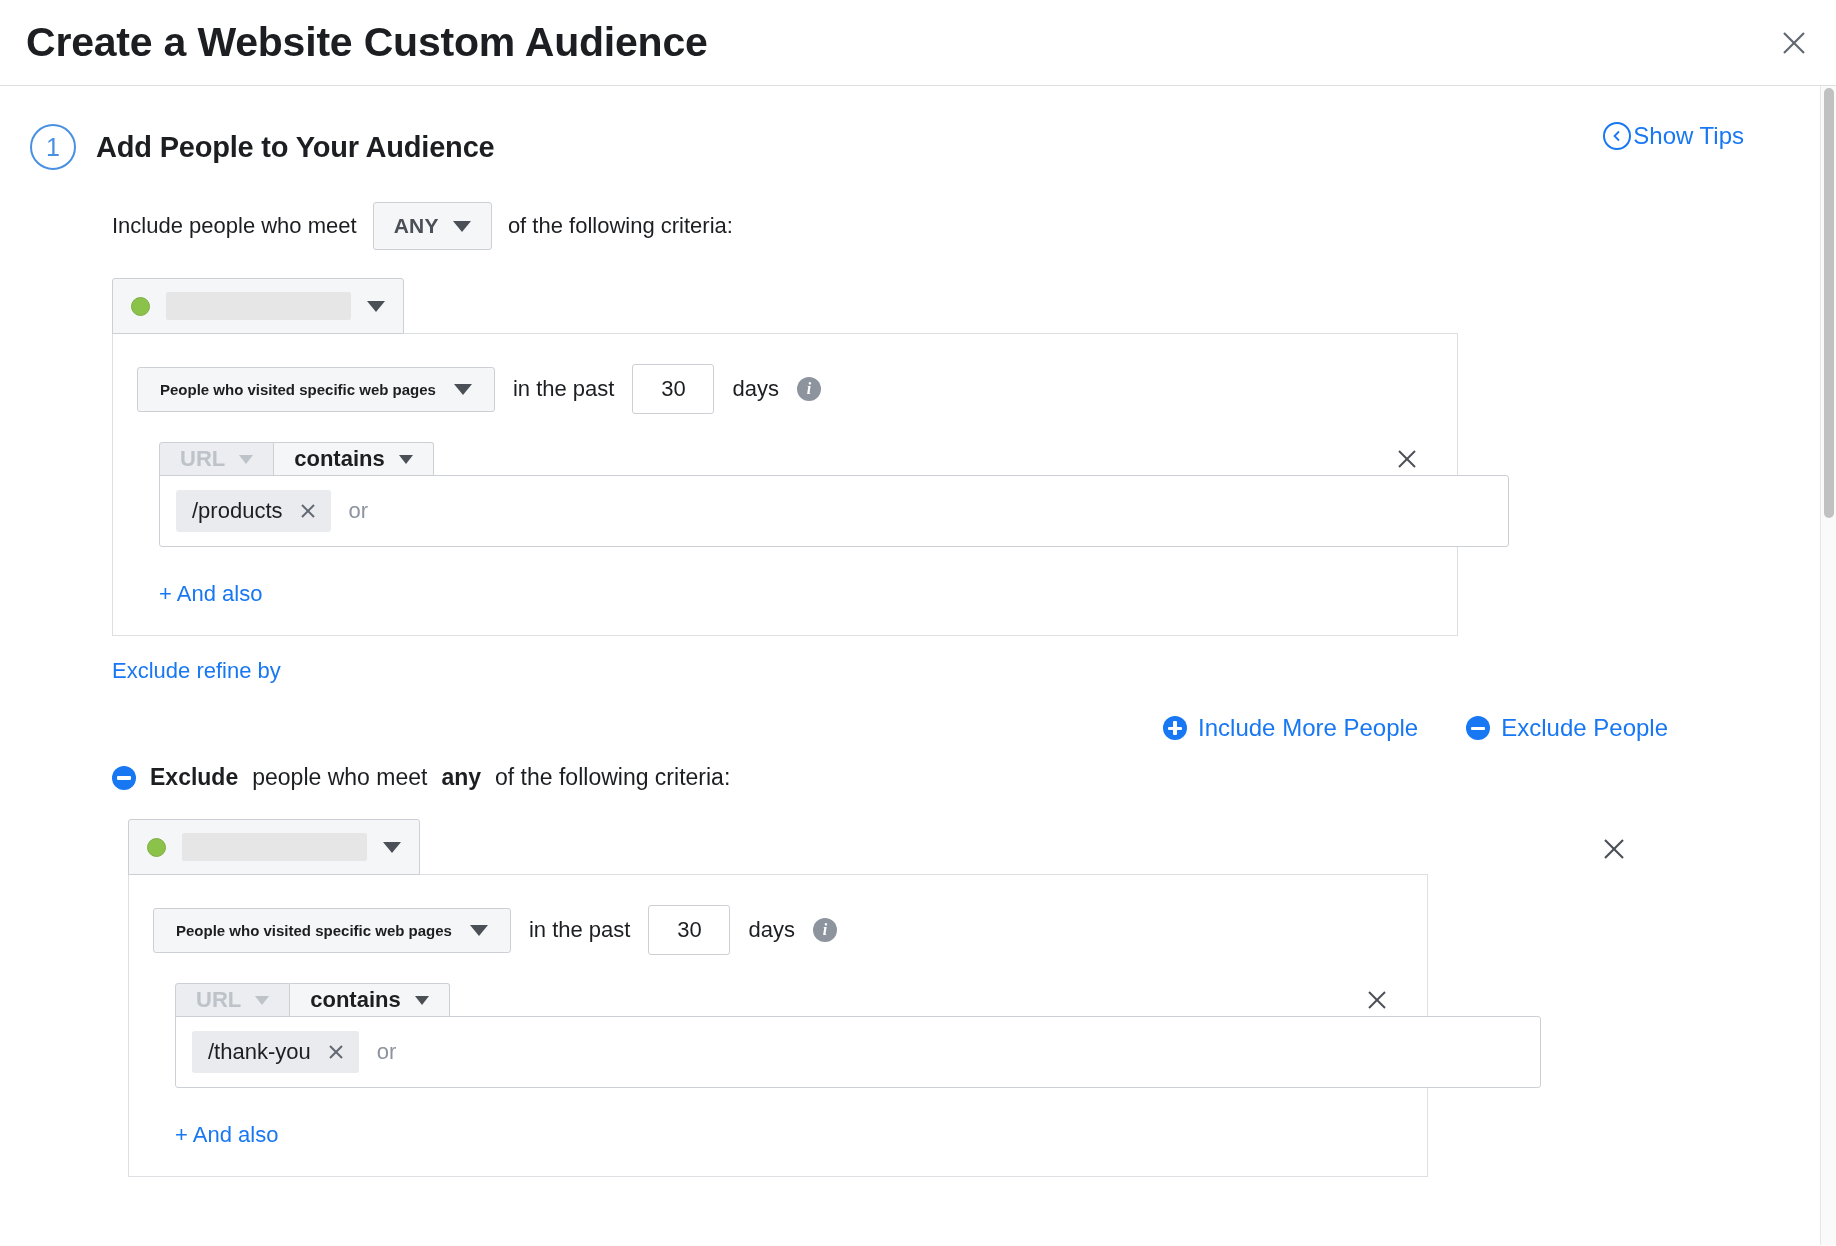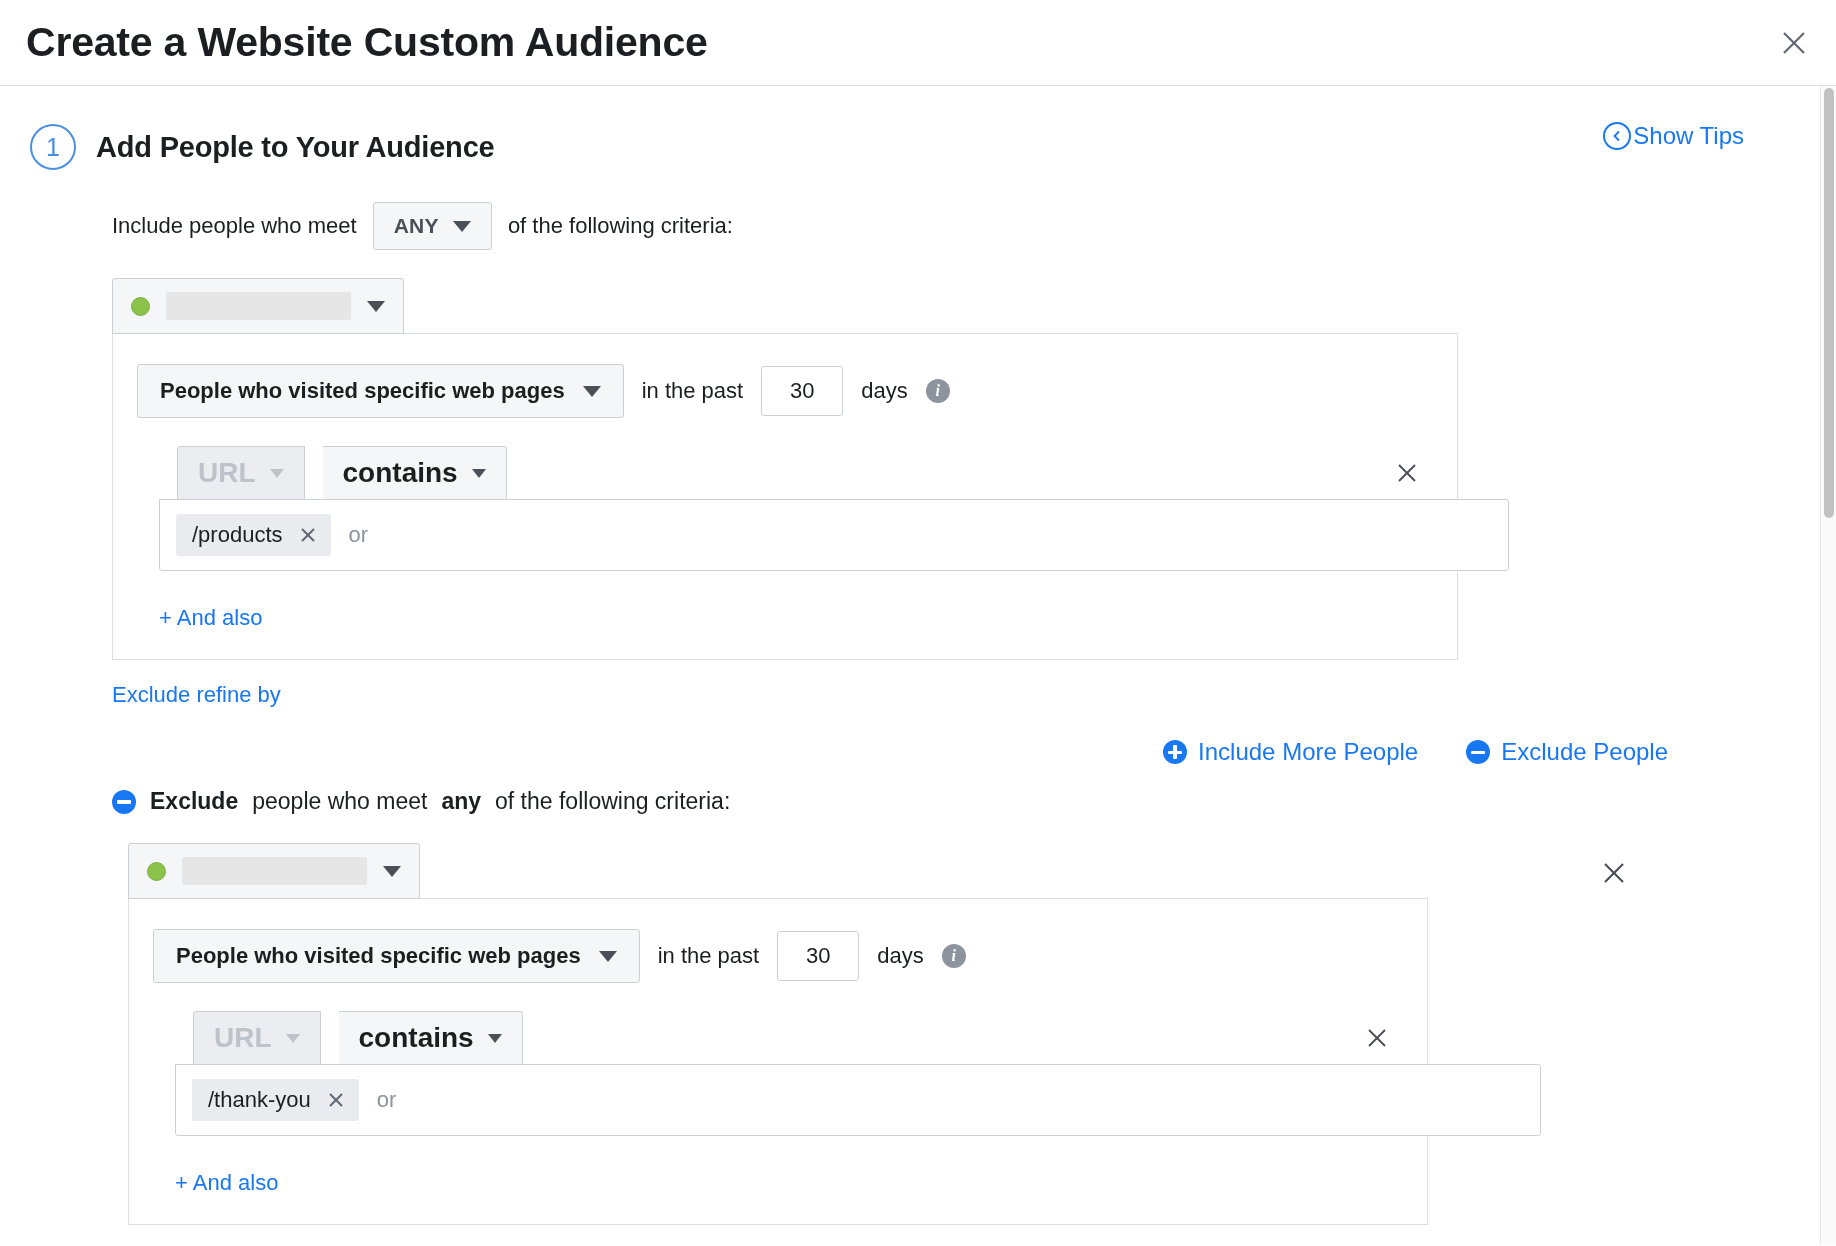--- a/index.html
+++ b/index.html
@@ -205,21 +205,21 @@
     color: #1c1e21;
   }
   .event-select {
     background: #f5f6f7;
     border: 1px solid #ccd0d5;
     border-radius: 3px;
     display: inline-flex;
     align-items: center;
     gap: 18px;
     padding: 13px 22px;
-    font-size: 22px;
+    font-size: 15px;
     font-weight: bold;
     color: #1c1e21;
     cursor: pointer;
   }
   .num-input {
     width: 82px;
     padding: 11px 10px;
     border: 1px solid #ccd0d5;
     border-radius: 3px;
     background: #fff;
@@ -249,25 +249,24 @@
     display: flex;
     align-items: center;
     margin-top: 28px;
     margin-left: 22px;
     position: relative;
   }
   .seg {
     display: inline-flex;
     align-items: center;
     gap: 14px;
-    padding: 10px 20px;
+    padding: 3px 20px;
     border: 1px solid #ccd0d5;
-    font-size: 28px;
-    cursor: pointer;
-    margin-left: 18px;
+    font-size: 22px;
+    cursor: pointer;
   }
   .seg.first {
     background: #ebedf0;
     border-top-left-radius: 3px;
     color: #bec3c9;
     font-weight: bold;
     cursor: default;
   }
   .seg.second {
     background: #f5f6f7;

